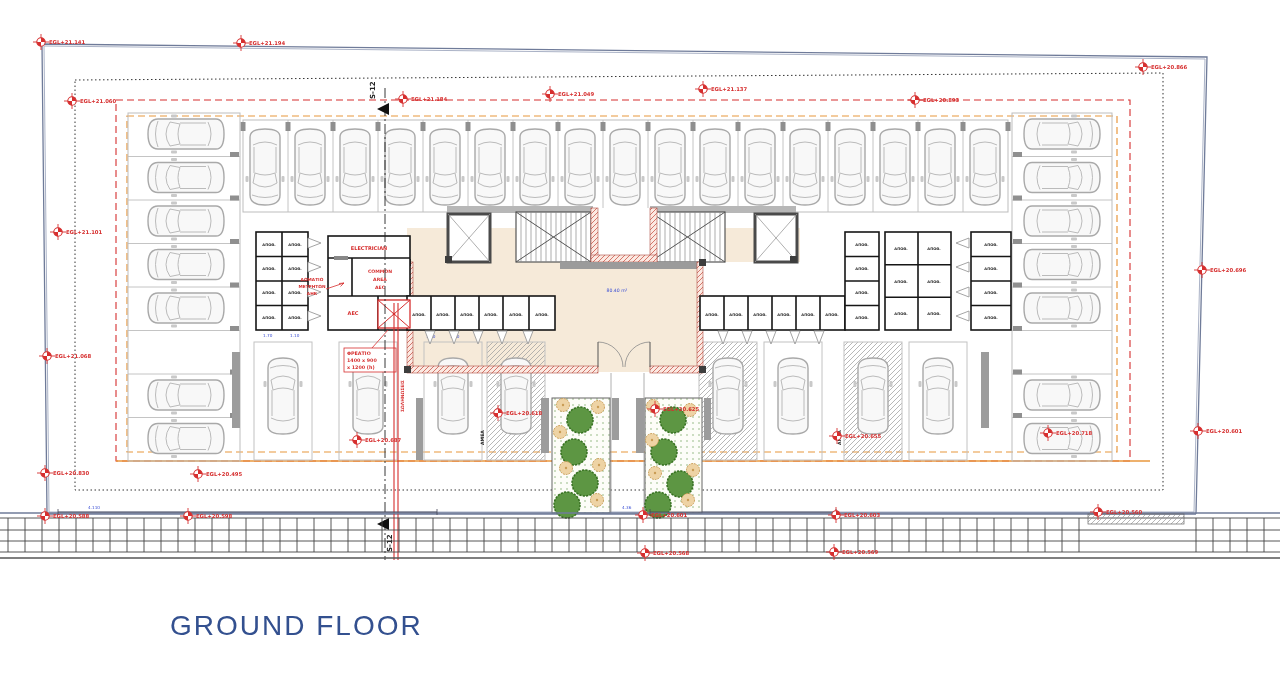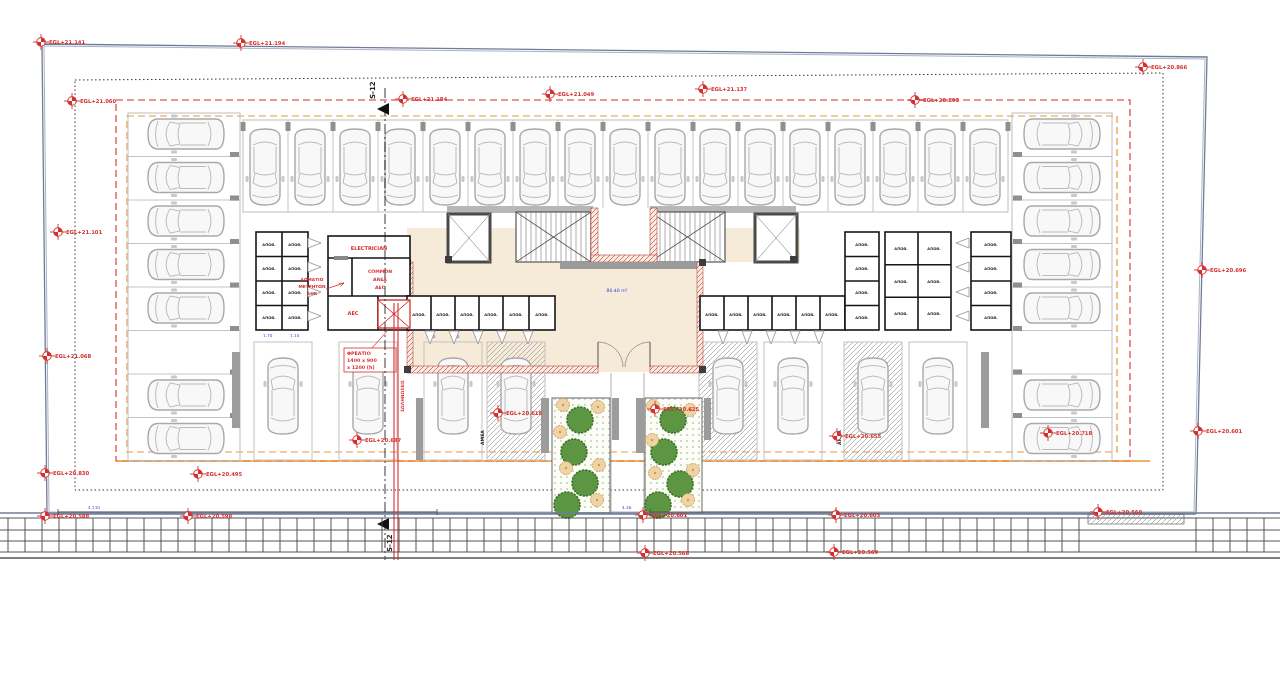--- a/index.html
+++ b/index.html
@@ -550,13 +550,14 @@
           <use href="#mk"></use>
           <text class="mt" x="8" y="2">EGL+20.687</text>
         </g>
     <g transform="translate(1098,512)">
           <use href="#mk"></use>
           <text class="mt" x="8" y="2">EGL+20.560</text>
         </g>
   </g>
 </svg>
 
+<div class="title">GROUND FLOOR</div>
 </div>
 
 </body></html>

